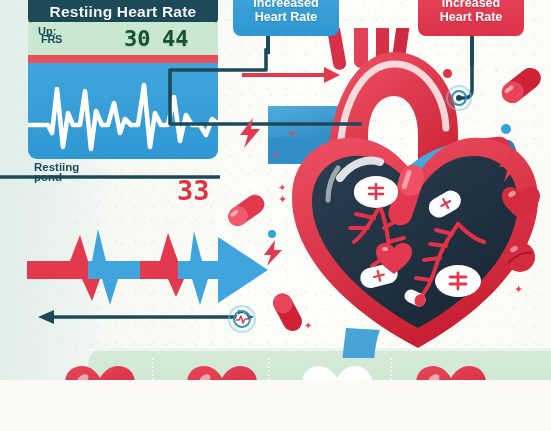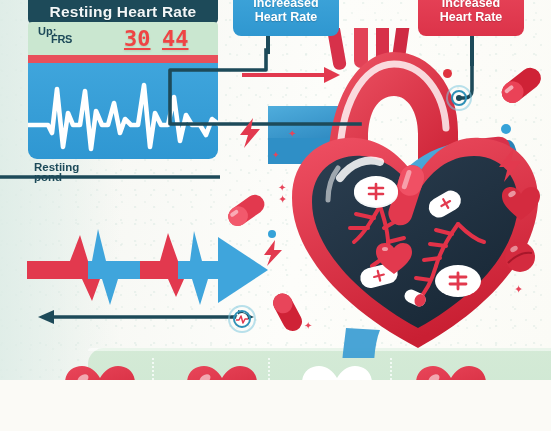--- a/index.html
+++ b/index.html
@@ -42,24 +42,24 @@
   .card-header{position:absolute;left:0;top:0;width:190px;height:38px;
     background:#1d4a59;border-radius:5px;
     display:flex;align-items:flex-end;justify-content:center;padding-bottom:3px;
     box-sizing:border-box;}
   .card-header-title{color:#f2f6f7;font-size:15.5px;font-weight:bold;letter-spacing:.2px;
     text-shadow:0 1px 1px rgba(0,0,0,.25);white-space:nowrap;}
   .card-green{position:absolute;left:0;top:36px;width:190px;height:34px;
     background:#cae7d0;border-radius:4px 4px 0 0;}
   .card-label{position:absolute;left:10px;top:40px;width:60px;
     color:#1d4a59;font-size:11px;font-weight:bold;line-height:10px;}
-  .card-label .l2{position:absolute;left:13px;top:8px;letter-spacing:-.3px;}
-  .card-num{position:absolute;color:#ef4444;font-size:22px;font-weight:bold;
+  .card-label .l2{position:absolute;left:3px;top:8px;letter-spacing:-.3px;}
+  .card-num{position:absolute;color:#14532d;font-size:22px;font-weight:bold;
     font-family:"DejaVu Sans Mono","Liberation Mono",monospace;
-    text-shadow:0 1px 2px rgba(0,0,0,.12);text-decoration:underline;}
+    text-shadow:0 1px 2px rgba(0,0,0,.12);}
   .card-num.n1{left:96px;top:40px;}
   .card-num.n2{left:134px;top:40px;}
   .card-redbar{position:absolute;left:0;top:69px;width:190px;height:9px;background:#e8505b;}
   .card-blue{position:absolute;left:0;top:77px;width:190px;height:96px;
     background:linear-gradient(180deg,#3fa5dc 0%,#2f97d2 100%);
     border-radius:0 0 9px 9px;overflow:hidden;}
   .card-footer{position:absolute;left:6px;top:176px;color:#1d4a59;
     font-size:11.5px;font-weight:bold;line-height:11px;}
   .card-footer .f2{position:absolute;left:0;top:10px;}
   .big33{position:absolute;left:177px;top:175px;color:#e0333f;
@@ -299,20 +299,21 @@
       <svg width="190" height="96" viewBox="0 0 190 96">
         <polyline points="-2,62 14,62 20,62 24,70 29,26 35,84 40,50 45,62 52,62 57,28 63,86 68,48 74,62 80,62 86,40 92,70 97,56 103,62 110,62 116,22 122,84 127,50 133,62 140,62 146,34 152,78 158,52 164,62 172,62 178,72 184,56 192,62" fill="none" stroke="#ffffff" stroke-width="4.6" stroke-linejoin="round" stroke-linecap="round"></polyline>
       </svg>
     </div>
     <div class="card-footer">
       <span>Restiing</span>
       <span class="f2">pond</span>
     </div>
   </div>
 
+  <div class="big33">33</div>
 
   <div class="badge badge-blue">
     <span>Increeased</span>
     <span>Heart Rate</span>
   </div>
   <div class="stem stem-blue"></div>
 
   <div class="badge badge-red">
     <span>Increased</span>
     <span>Heart Rate</span>

